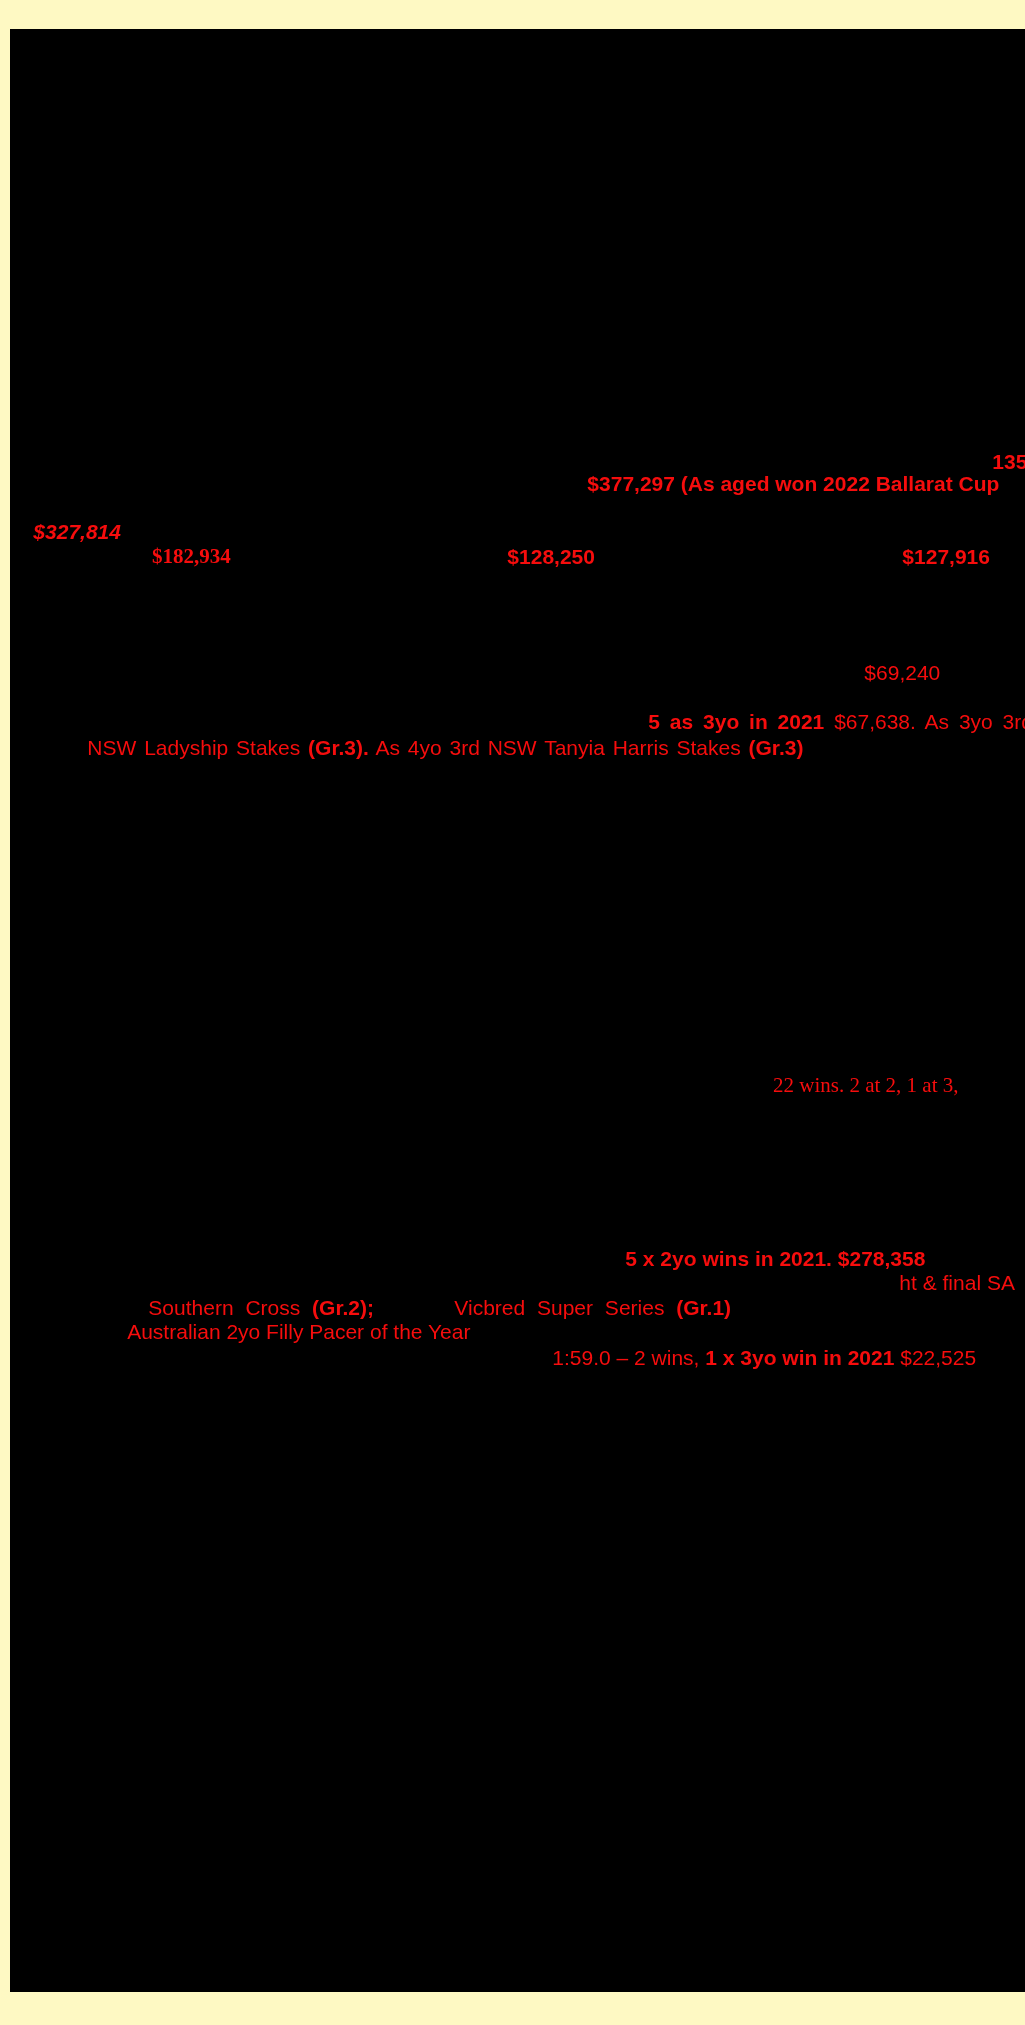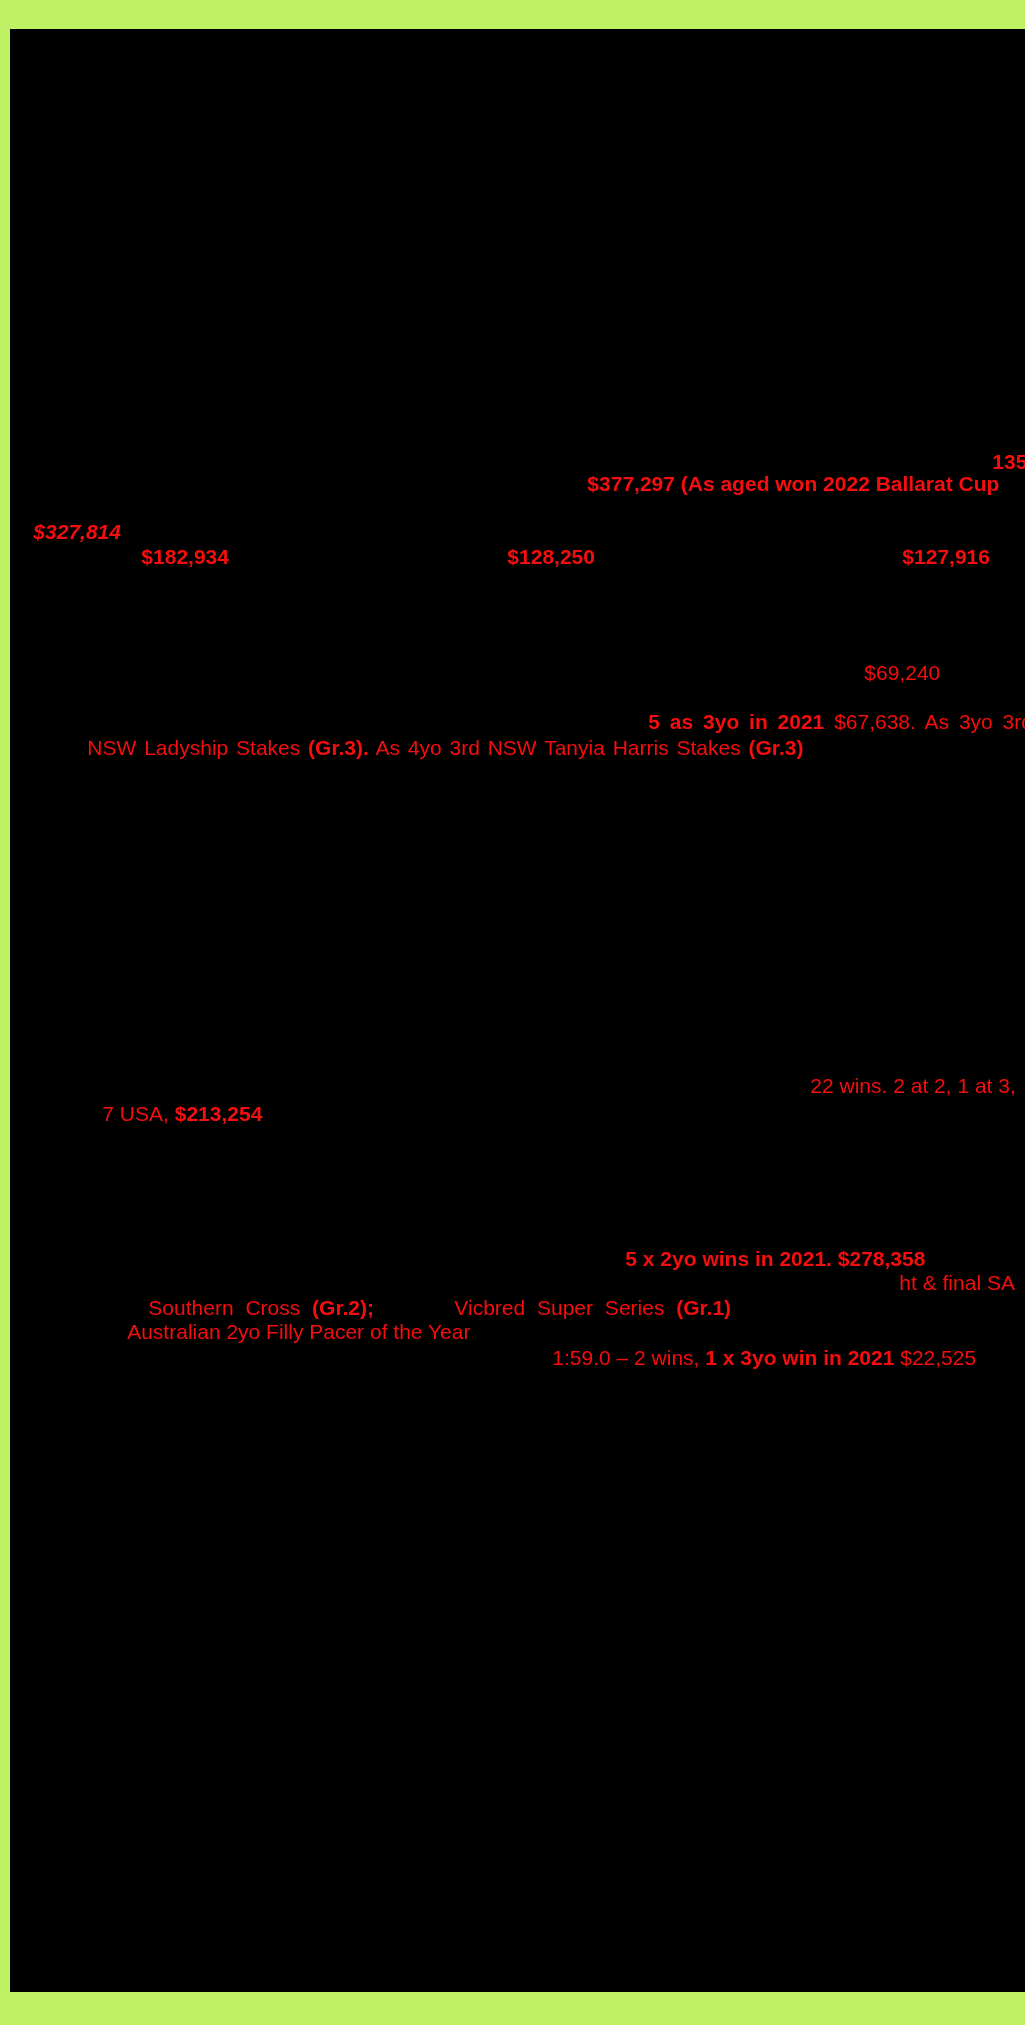--- a/index.html
+++ b/index.html
@@ -1,20 +1,20 @@
 <!DOCTYPE html>
 <html><head>
 <meta charset="utf-8">
 <style>
   html,body{margin:0;padding:0;}
   body{
     width:1025px;height:2025px;background:#ffffff;
     font-family:"Liberation Sans",sans-serif;
   }
-  .page{position:relative;width:1025px;height:2025px;background:#bef264;overflow:hidden;}
+  .page{position:relative;width:1025px;height:2025px;background:#fef9c3;overflow:hidden;}
   .sheet{position:absolute;left:10px;top:29px;width:1015px;height:1963px;background:#000000;}
   .ln{
     position:absolute;color:#f60d0d;font-size:21px;line-height:21px;
     white-space:pre;letter-spacing:0px;
   }
   .b{font-weight:bold;}
   .ws2{word-spacing:2px;}
   .ws4{word-spacing:4px;}
   .ws6{word-spacing:6px;}
   .ws9{word-spacing:9px;}
@@ -31,21 +31,21 @@
 
   <div class="ln" style="left:564px;top:452px;">
     <span class="b">$377,297 (As aged won 2022 Ballarat Cup</span>
   </div>
 
 
   <div class="ln" style="left:10px;top:500px;font-style:italic;">
     <span class="b">$327,814</span>
   </div>
 
-  <div class="ln" style="left:118px;top:525px;">
+  <div class="ln" style="left:131px;top:525px;font-family:Liberation Serif, serif;">
     <span class="b">$182,934</span>
   </div>
   <div class="ln" style="left:484px;top:525px;">
     <span class="b">$128,250</span>
   </div>
   <div class="ln" style="left:879px;top:525px;">
     <span class="b">$127,916</span>
   </div>
 
   <div class="ln" style="left:841px;top:641px;">
@@ -53,27 +53,24 @@
   </div>
 
   <div class="ln ws4" style="left:609px;top:690px;">
     <span class="b">5 as 3yo in 2021</span><span> $67,638. As 3yo 3rd</span>
   </div>
 
   <div class="ln ws2" style="left:56px;top:716px;">
     <span>NSW Ladyship Stakes </span><span class="b">(Gr.3).</span><span> As 4yo 3rd NSW Tanyia Harris Stakes </span><span class="b">(Gr.3)</span>
   </div>
 
-  <div class="ln" style="left:787px;top:1054px;">
+  <div class="ln" style="left:752px;top:1054px;font-family:Liberation Serif, serif;">
     <span>22 wins. 2 at 2, 1 at 3,</span>
   </div>
 
-  <div class="ln" style="left:79px;top:1082px;">
-    <span>7 USA, </span><span class="b">$213,254</span>
-  </div>
 
   <div class="ln" style="left:602px;top:1227px;">
     <span class="b">5 x 2yo wins in 2021. $278,358</span>
   </div>
 
   <div class="ln" style="left:876px;top:1251px;">
     <span>ht &amp; final SA</span>
   </div>
 
   <div class="ln ws6" style="left:101px;top:1276px;">

